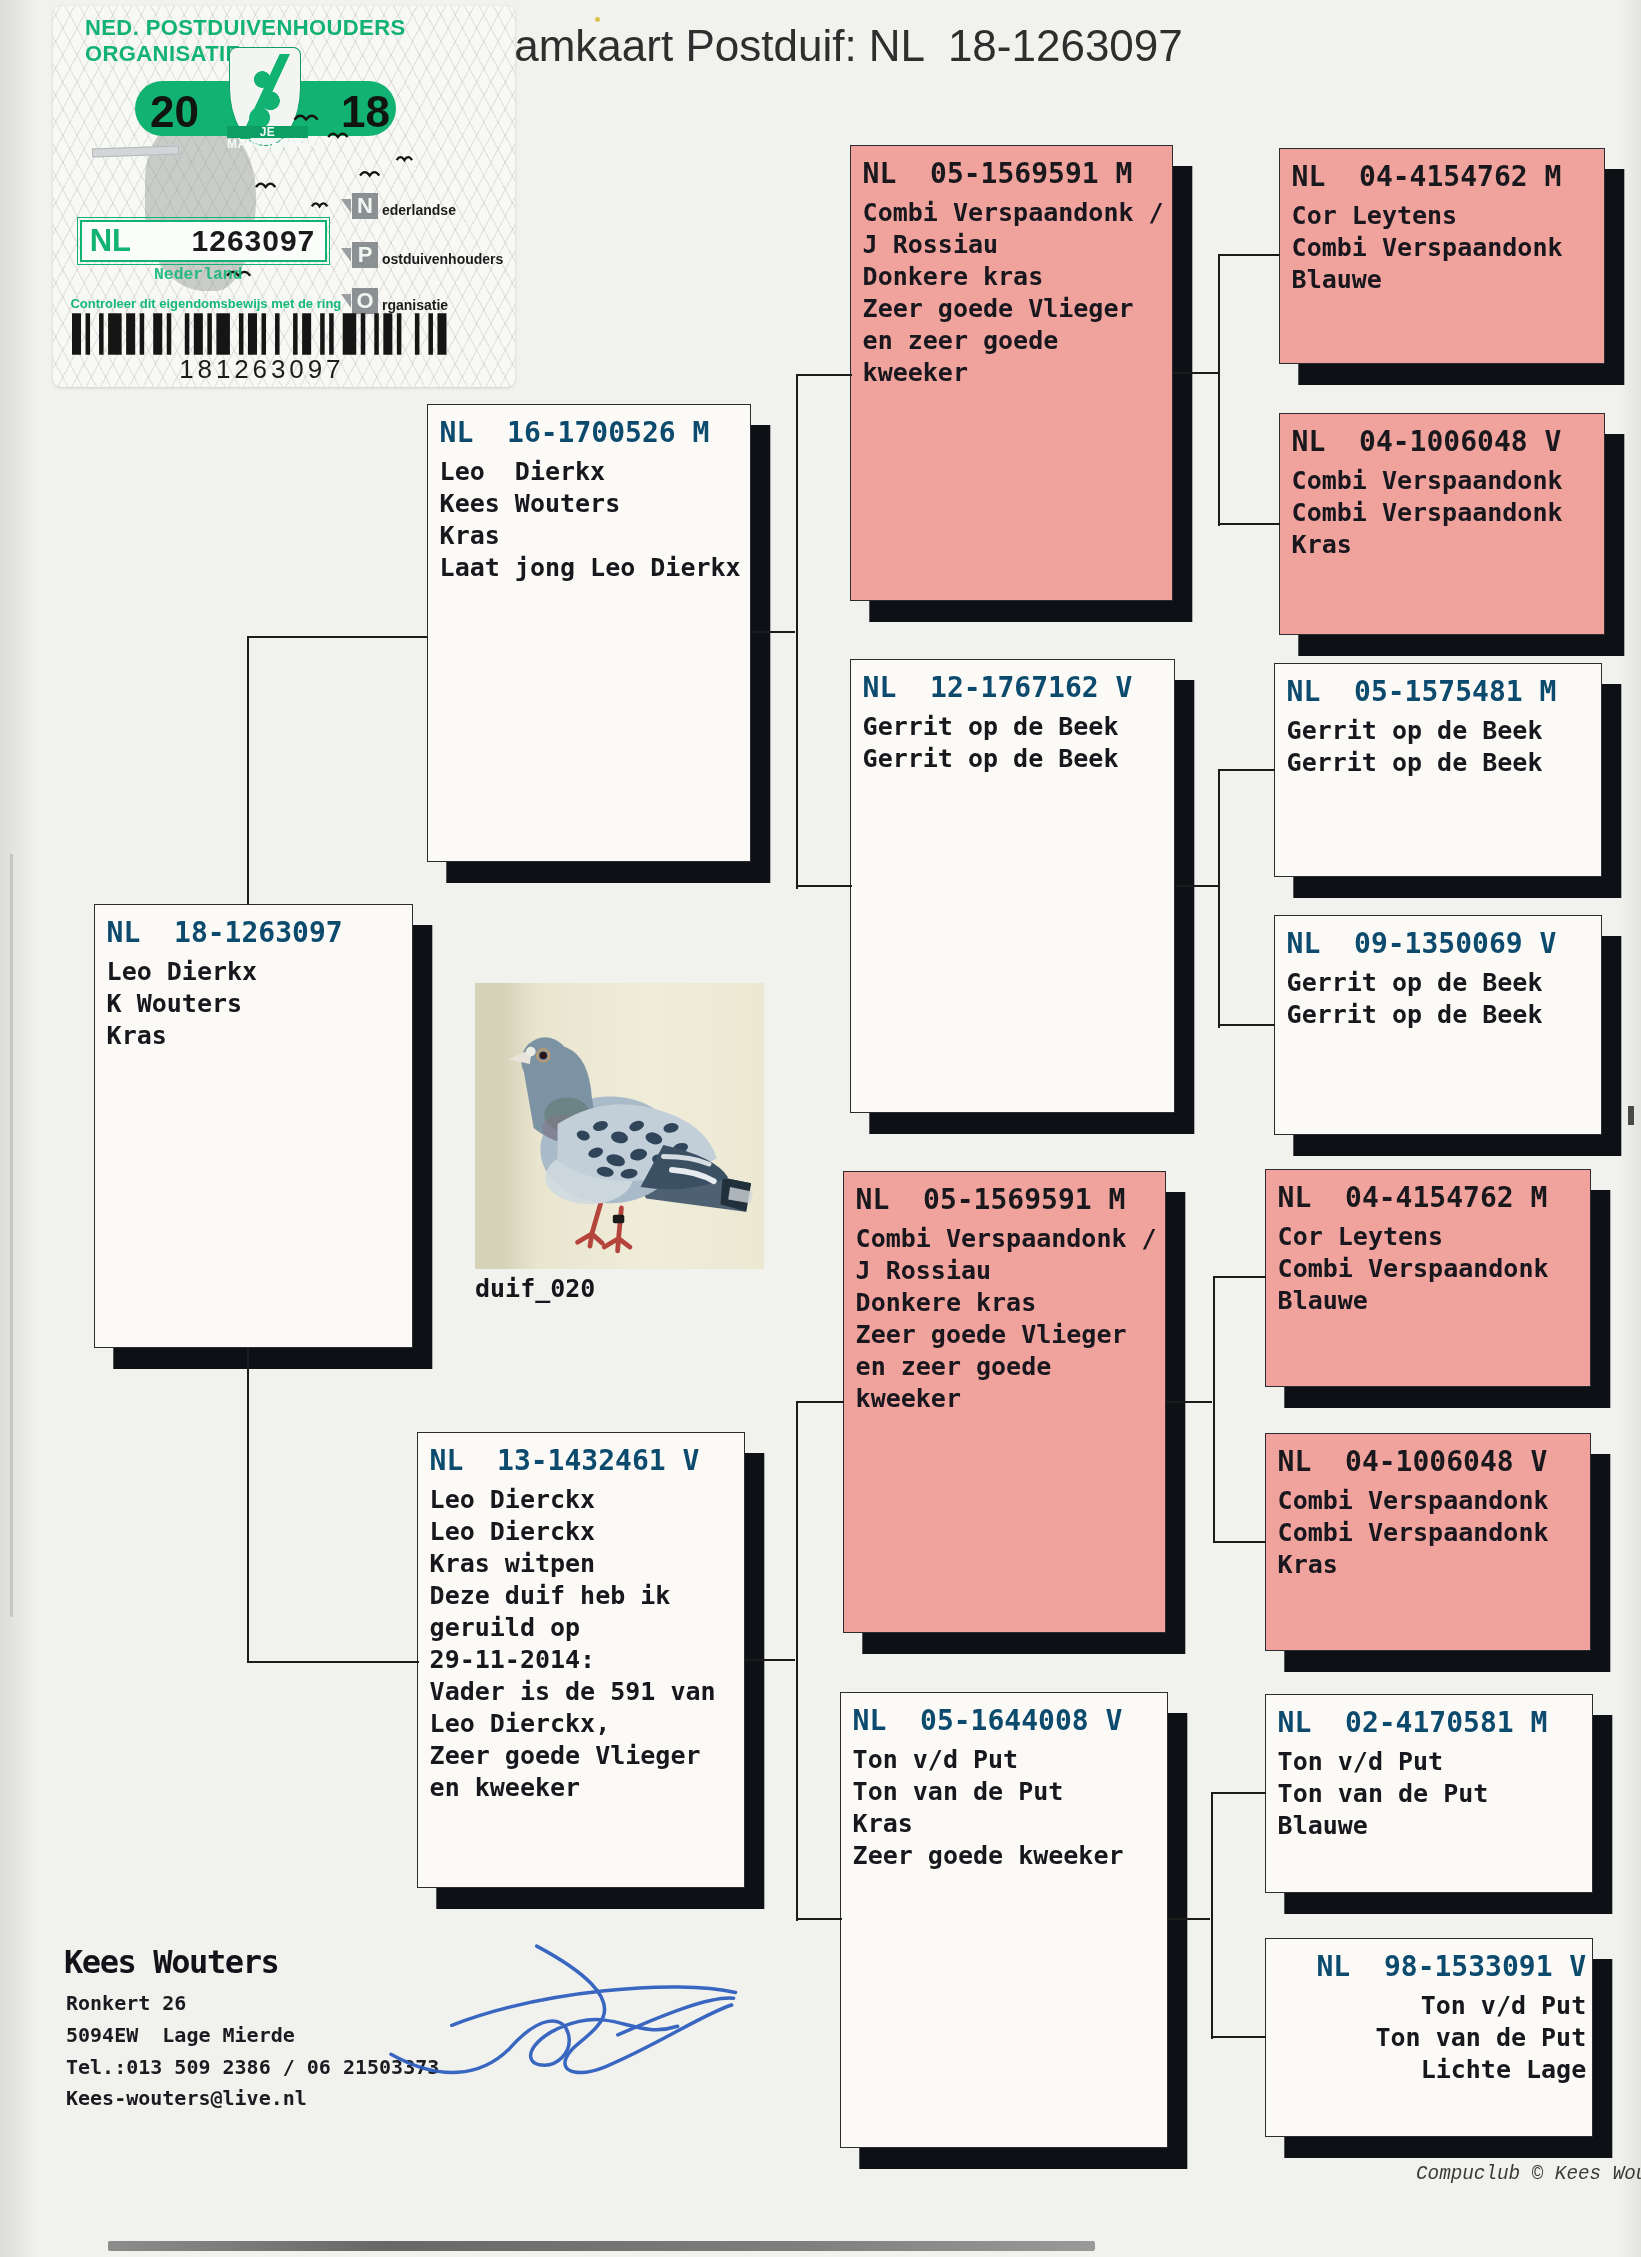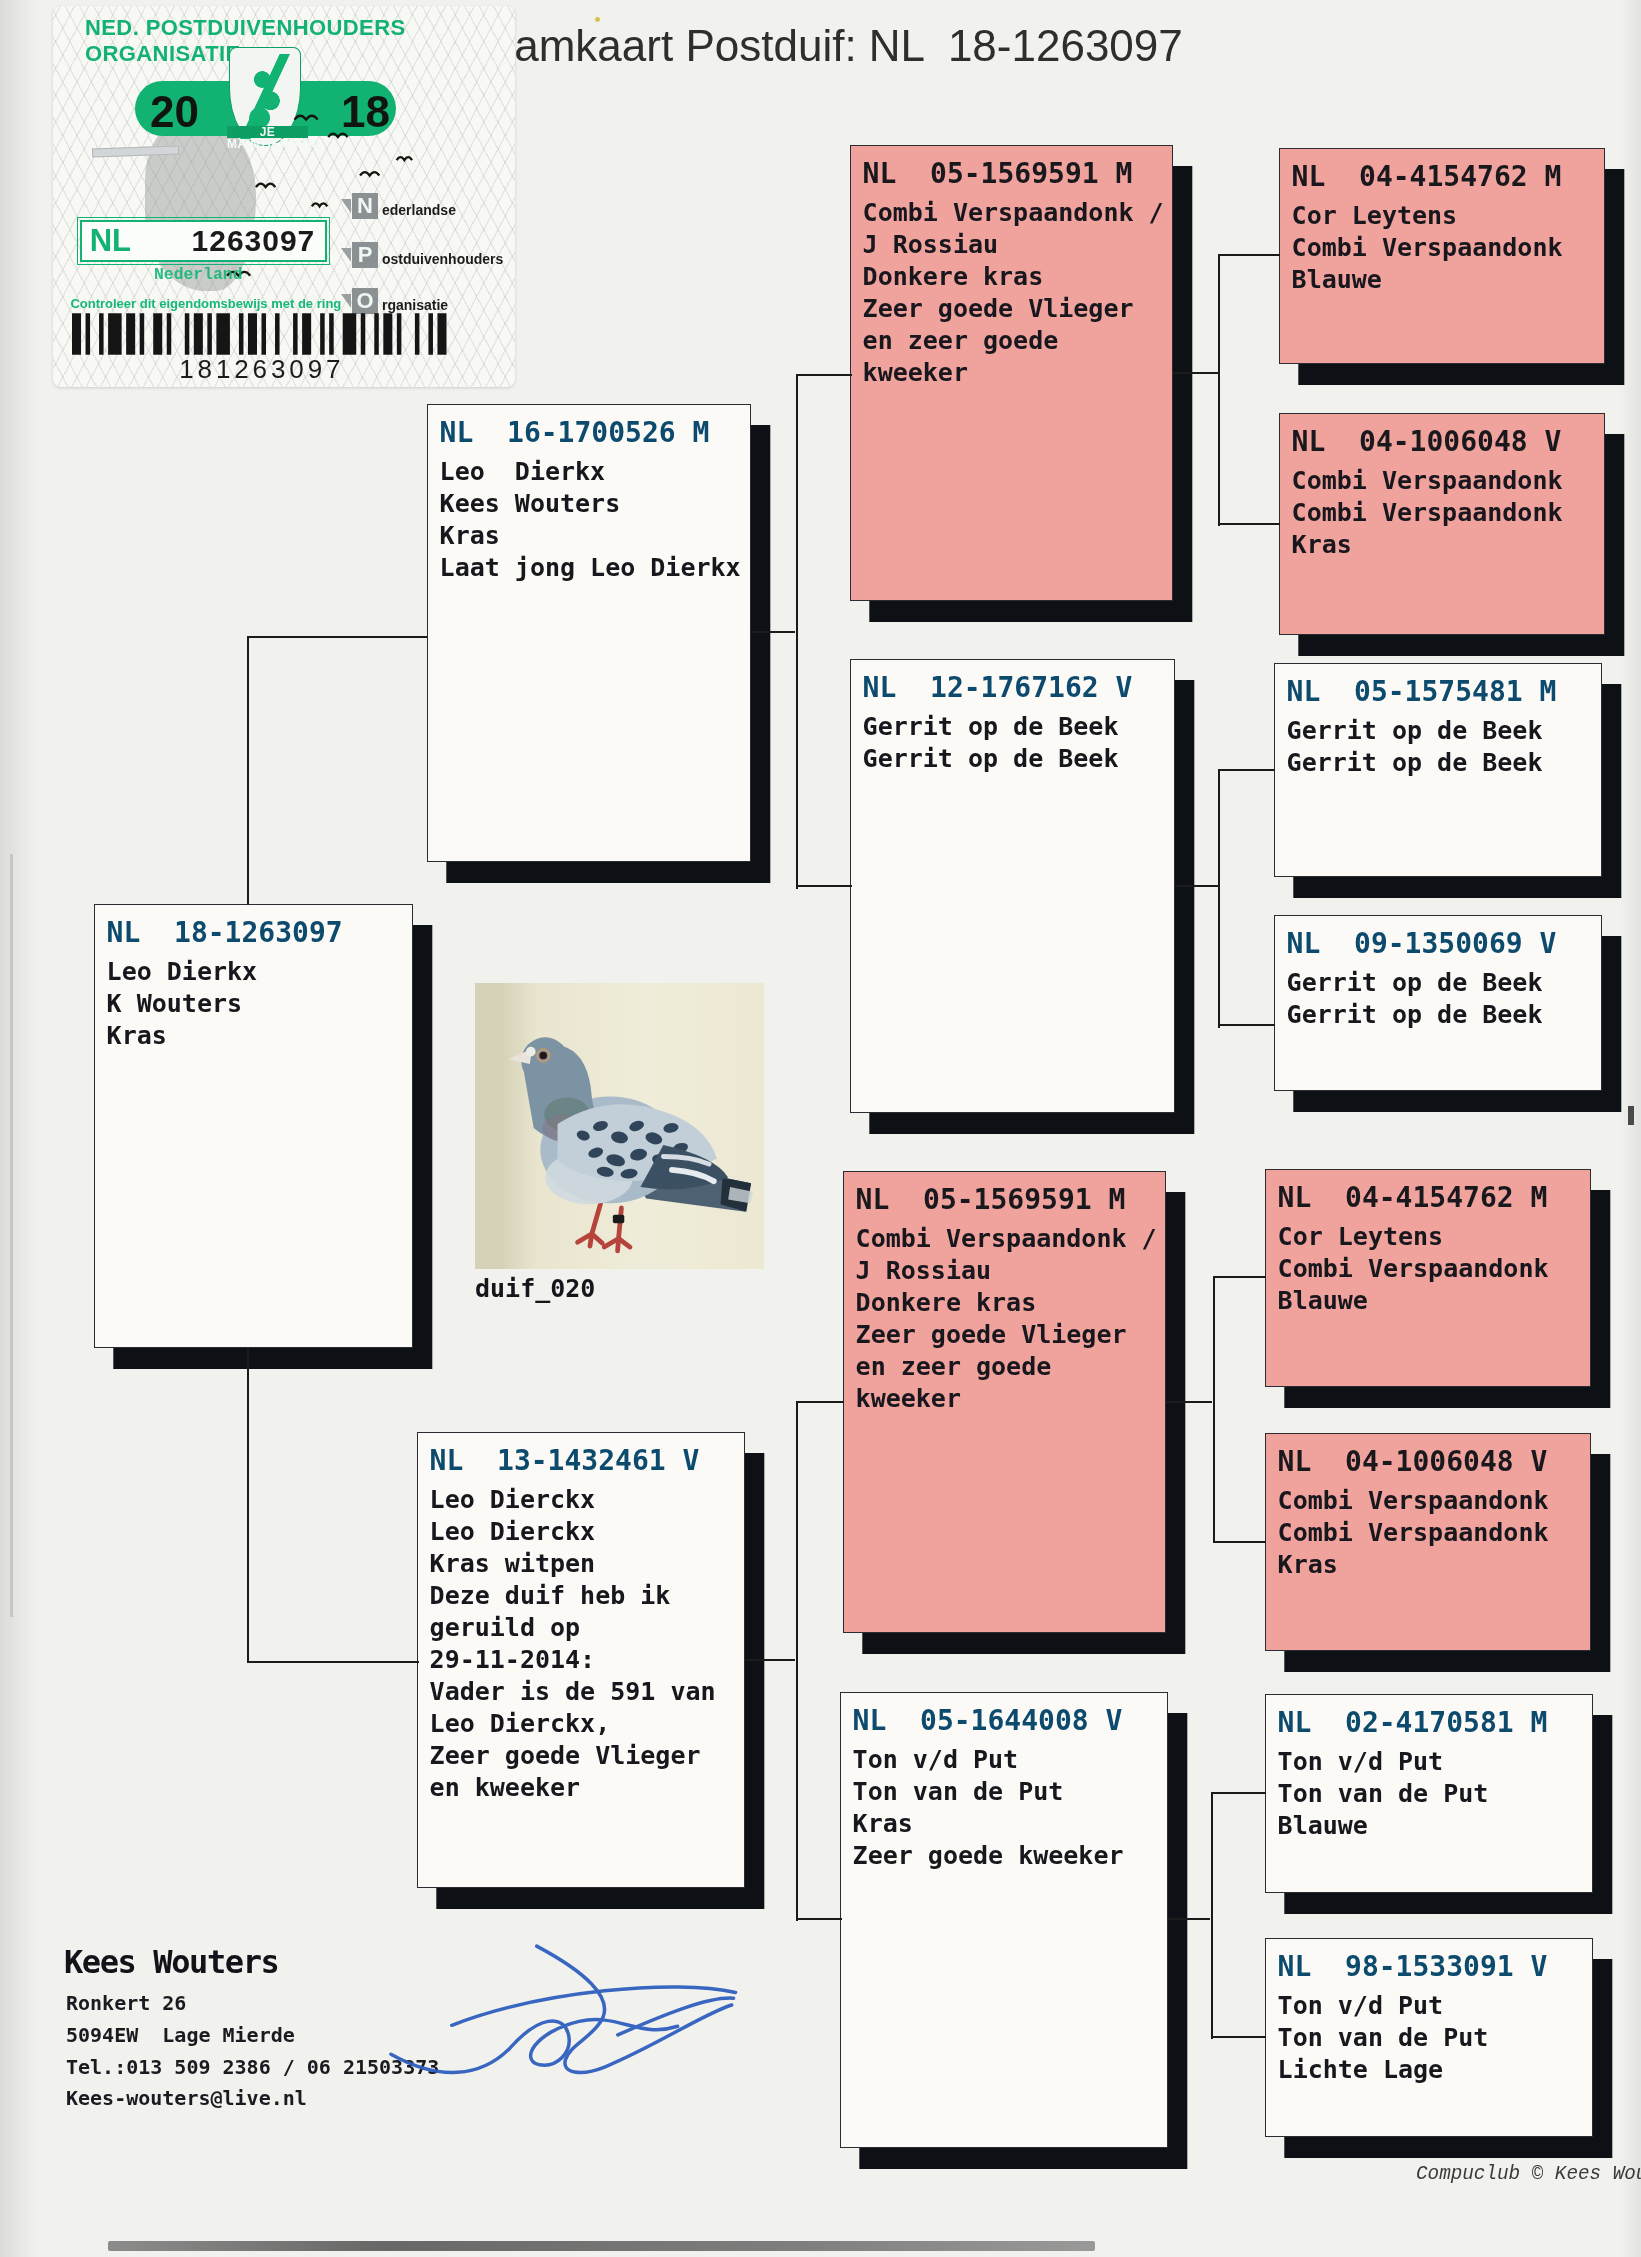--- a/index.html
+++ b/index.html
@@ -228,21 +228,21 @@
         <div class="ring">NL  04-1006048 V</div>
         <div class="bline">Combi Verspaandonk</div>
         <div class="bline">Combi Verspaandonk</div>
         <div class="bline">Kras</div>
       </div>
       <div class="pbox" style="left: 1274px; top: 663px; width: 328px; height: 214px;">
         <div class="ring">NL  05-1575481 M</div>
         <div class="bline">Gerrit op de Beek</div>
         <div class="bline">Gerrit op de Beek</div>
       </div>
-      <div class="pbox" style="left: 1274px; top: 915px; width: 328px; height: 176px;">
+      <div class="pbox" style="left: 1274px; top: 915px; width: 328px; height: 220px;">
         <div class="ring">NL  09-1350069 V</div>
         <div class="bline">Gerrit op de Beek</div>
         <div class="bline">Gerrit op de Beek</div>
       </div>
       <div class="pbox pink" style="left: 1265px; top: 1169px; width: 326px; height: 218px;">
         <div class="ring">NL  04-4154762 M</div>
         <div class="bline">Cor Leytens</div>
         <div class="bline">Combi Verspaandonk</div>
         <div class="bline">Blauwe</div>
       </div>
@@ -251,21 +251,21 @@
         <div class="bline">Combi Verspaandonk</div>
         <div class="bline">Combi Verspaandonk</div>
         <div class="bline">Kras</div>
       </div>
       <div class="pbox" style="left: 1265px; top: 1694px; width: 328px; height: 199px;">
         <div class="ring">NL  02-4170581 M</div>
         <div class="bline">Ton v/d Put</div>
         <div class="bline">Ton van de Put</div>
         <div class="bline">Blauwe</div>
       </div>
-      <div class="pbox" style="left: 1265px; top: 1938px; width: 328px; height: 199px;">
+      <div class="pbox" style="left: 1265px; top: 1938px; width: 328px; height: 199px; text-align: right;">
         <div class="ring">NL  98-1533091 V</div>
         <div class="bline">Ton v/d Put</div>
         <div class="bline">Ton van de Put</div>
         <div class="bline">Lichte Lage</div>
       </div>
       <div class="cline" style="left: 247px; top: 636px; width: 180px; height: 1.9px;"></div>
       <div class="cline" style="left: 247px; top: 636px; width: 1.9px; height: 269px;"></div>
       <div class="cline" style="left: 247px; top: 1348px; width: 1.9px; height: 315px;"></div>
       <div class="cline" style="left: 247px; top: 1661px; width: 172px; height: 1.9px;"></div>
       <div class="cline" style="left: 751px; top: 631px; width: 44px; height: 1.9px;"></div>

